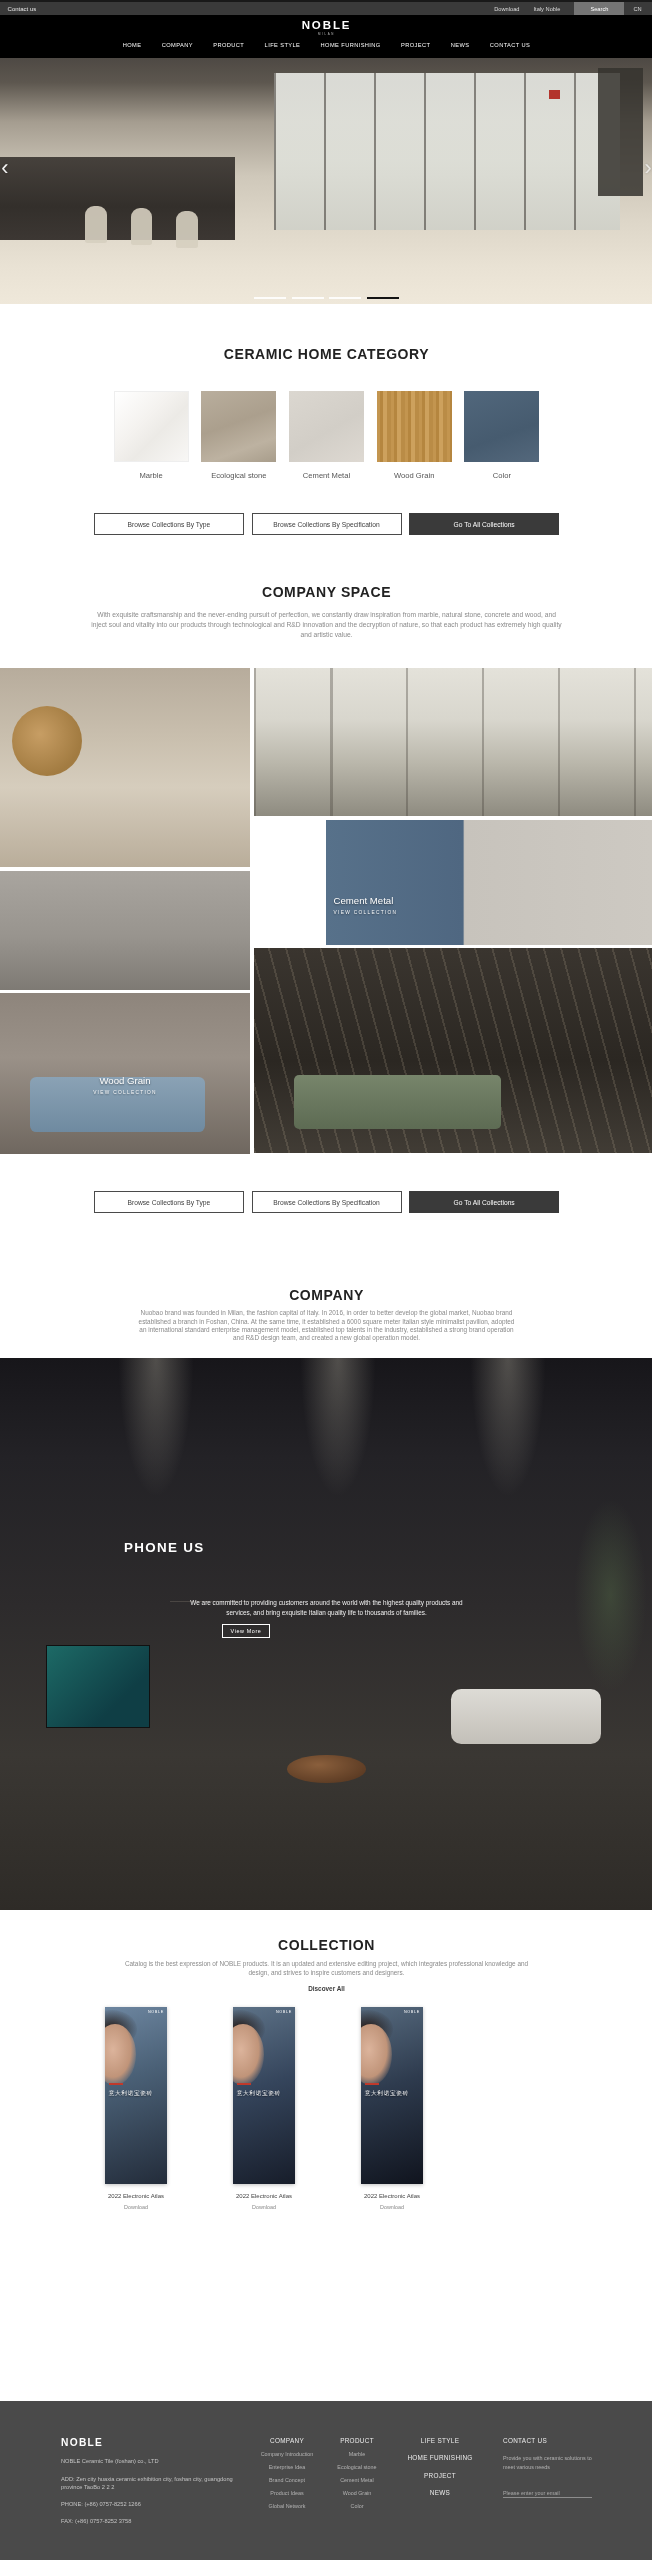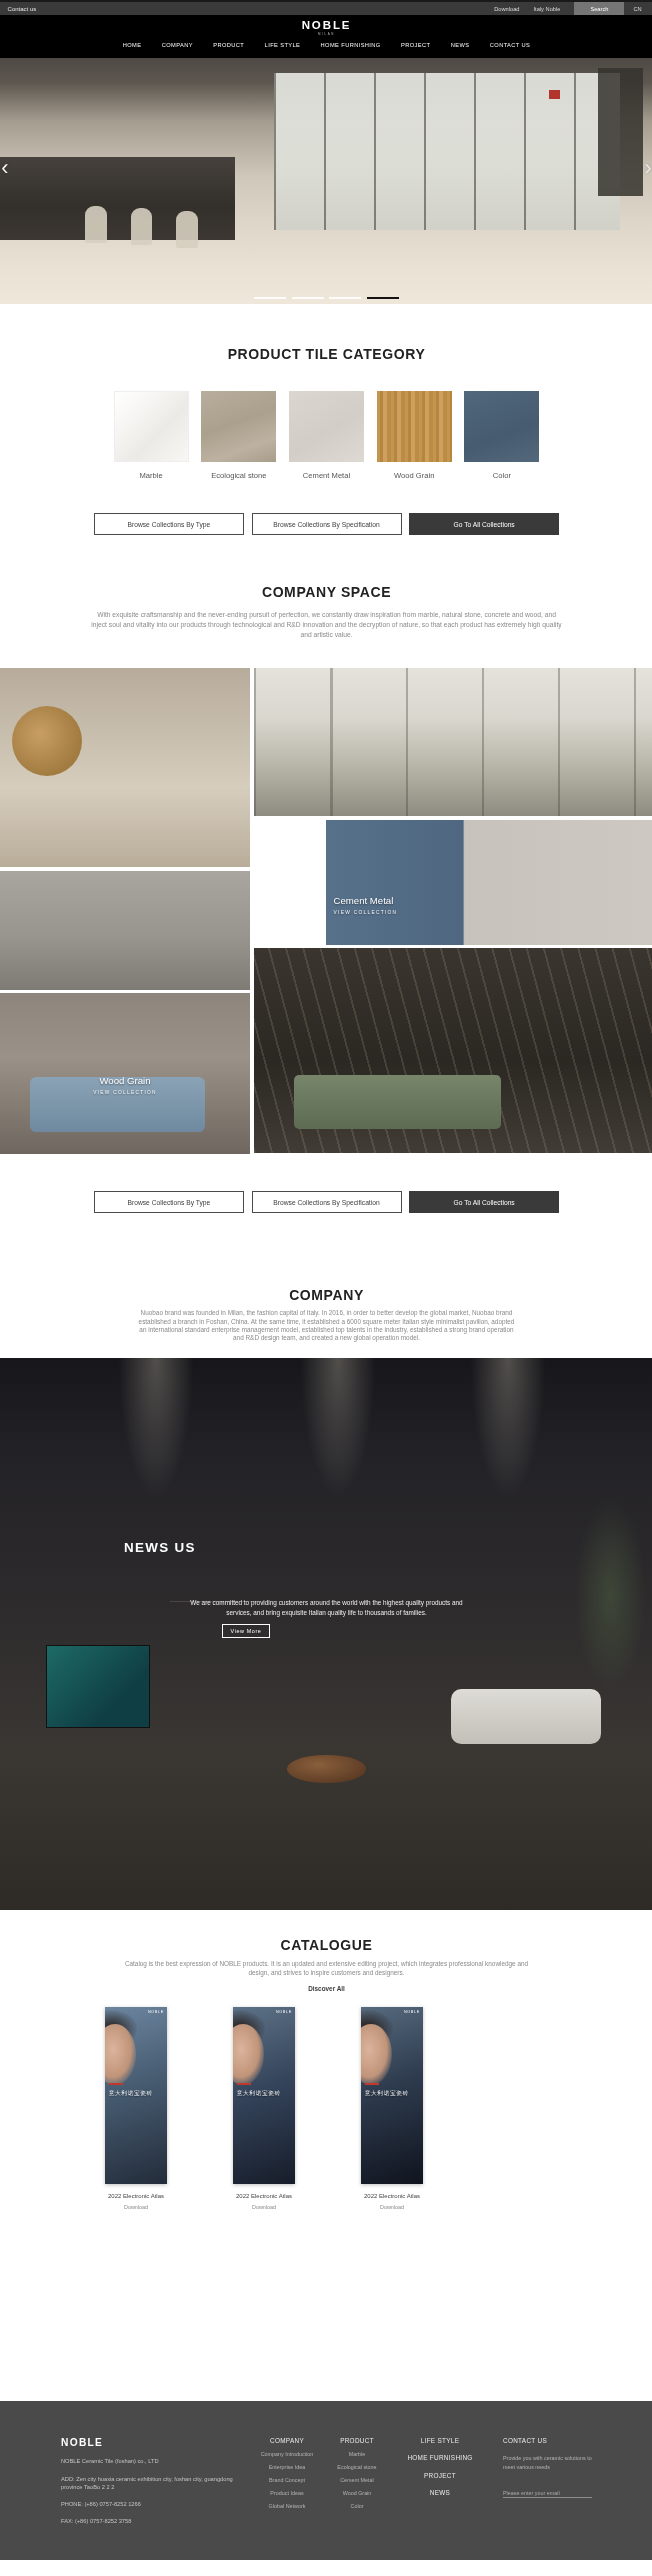--- a/index.html
+++ b/index.html
@@ -207,21 +207,21 @@
   <div class="chev right">›</div>
   <div class="indicators">
     <span class="bar"></span>
     <span class="bar"></span>
     <span class="bar"></span>
     <span class="bar active"></span>
   </div>
 </div>
 
 <div class="category">
-  <div class="sec-title">PRODUCT TILE CATEGORY</div>
+  <div class="sec-title">CERAMIC HOME CATEGORY</div>
   <div class="cat-row">
     <div class="cat-item">
       <div class="cat-swatch sw-marble"></div>
       <div class="cat-label">Marble</div>
     </div>
     <div class="cat-item">
       <div class="cat-swatch sw-eco"></div>
       <div class="cat-label">Ecological stone</div>
     </div>
     <div class="cat-item">
@@ -289,28 +289,28 @@
 <div class="about">
   <div class="spot" style="left:18%;"></div>
   <div class="spot" style="left:46%;"></div>
   <div class="spot" style="left:72%;"></div>
   <div class="tv"></div>
   <div class="shelf"></div>
   <div class="sofa"></div>
   <div class="plant"></div>
   <div class="table"></div>
   <div class="about-overlay">
-    <div class="about-title">NEWS US</div>
+    <div class="about-title">PHONE US</div>
     <div class="about-desc">We are committed to providing customers around the world with the highest quality products and services, and bring exquisite Italian quality life to thousands of families.</div>
     <button class="about-btn">View More</button>
   </div>
 </div>
 
 <div class="catalogue">
-  <div class="sec-title">CATALOGUE</div>
+  <div class="sec-title">COLLECTION</div>
   <div class="sec-desc">Catalog is the best expression of NOBLE products. It is an updated and extensive editing project, which integrates professional knowledge and design, and strives to inspire customers and designers.</div>
   <div class="discover">Discover All</div>
   <div class="cat-grid">
     <div class="cat-card">
       <div class="cover cover-1">
         <div class="hair"></div>
         <div class="face"></div>
         <div class="cover-brand">NOBLE</div>
         <div class="redbar"></div>
         <div class="cover-title">意大利诺宝瓷砖</div>

